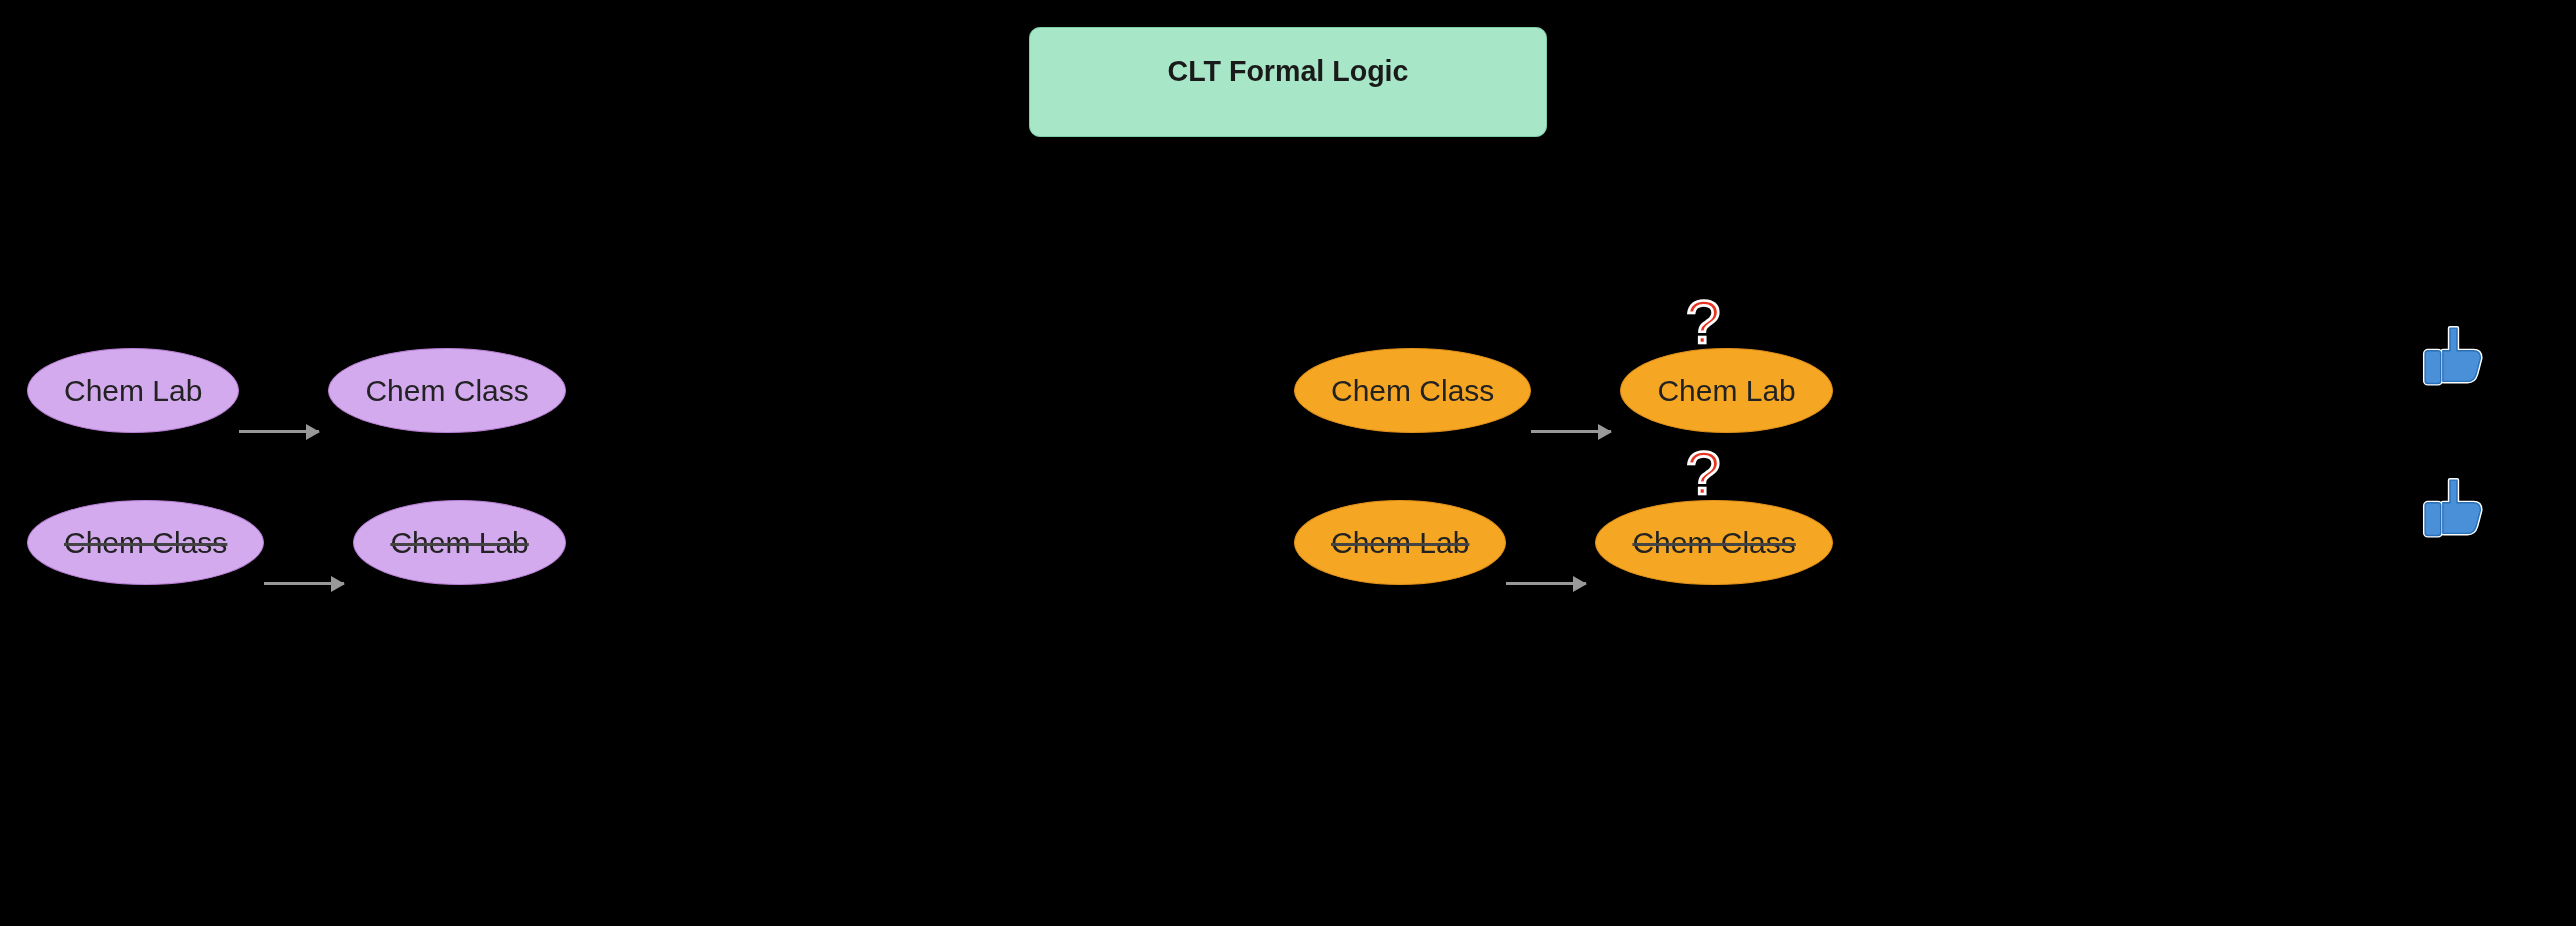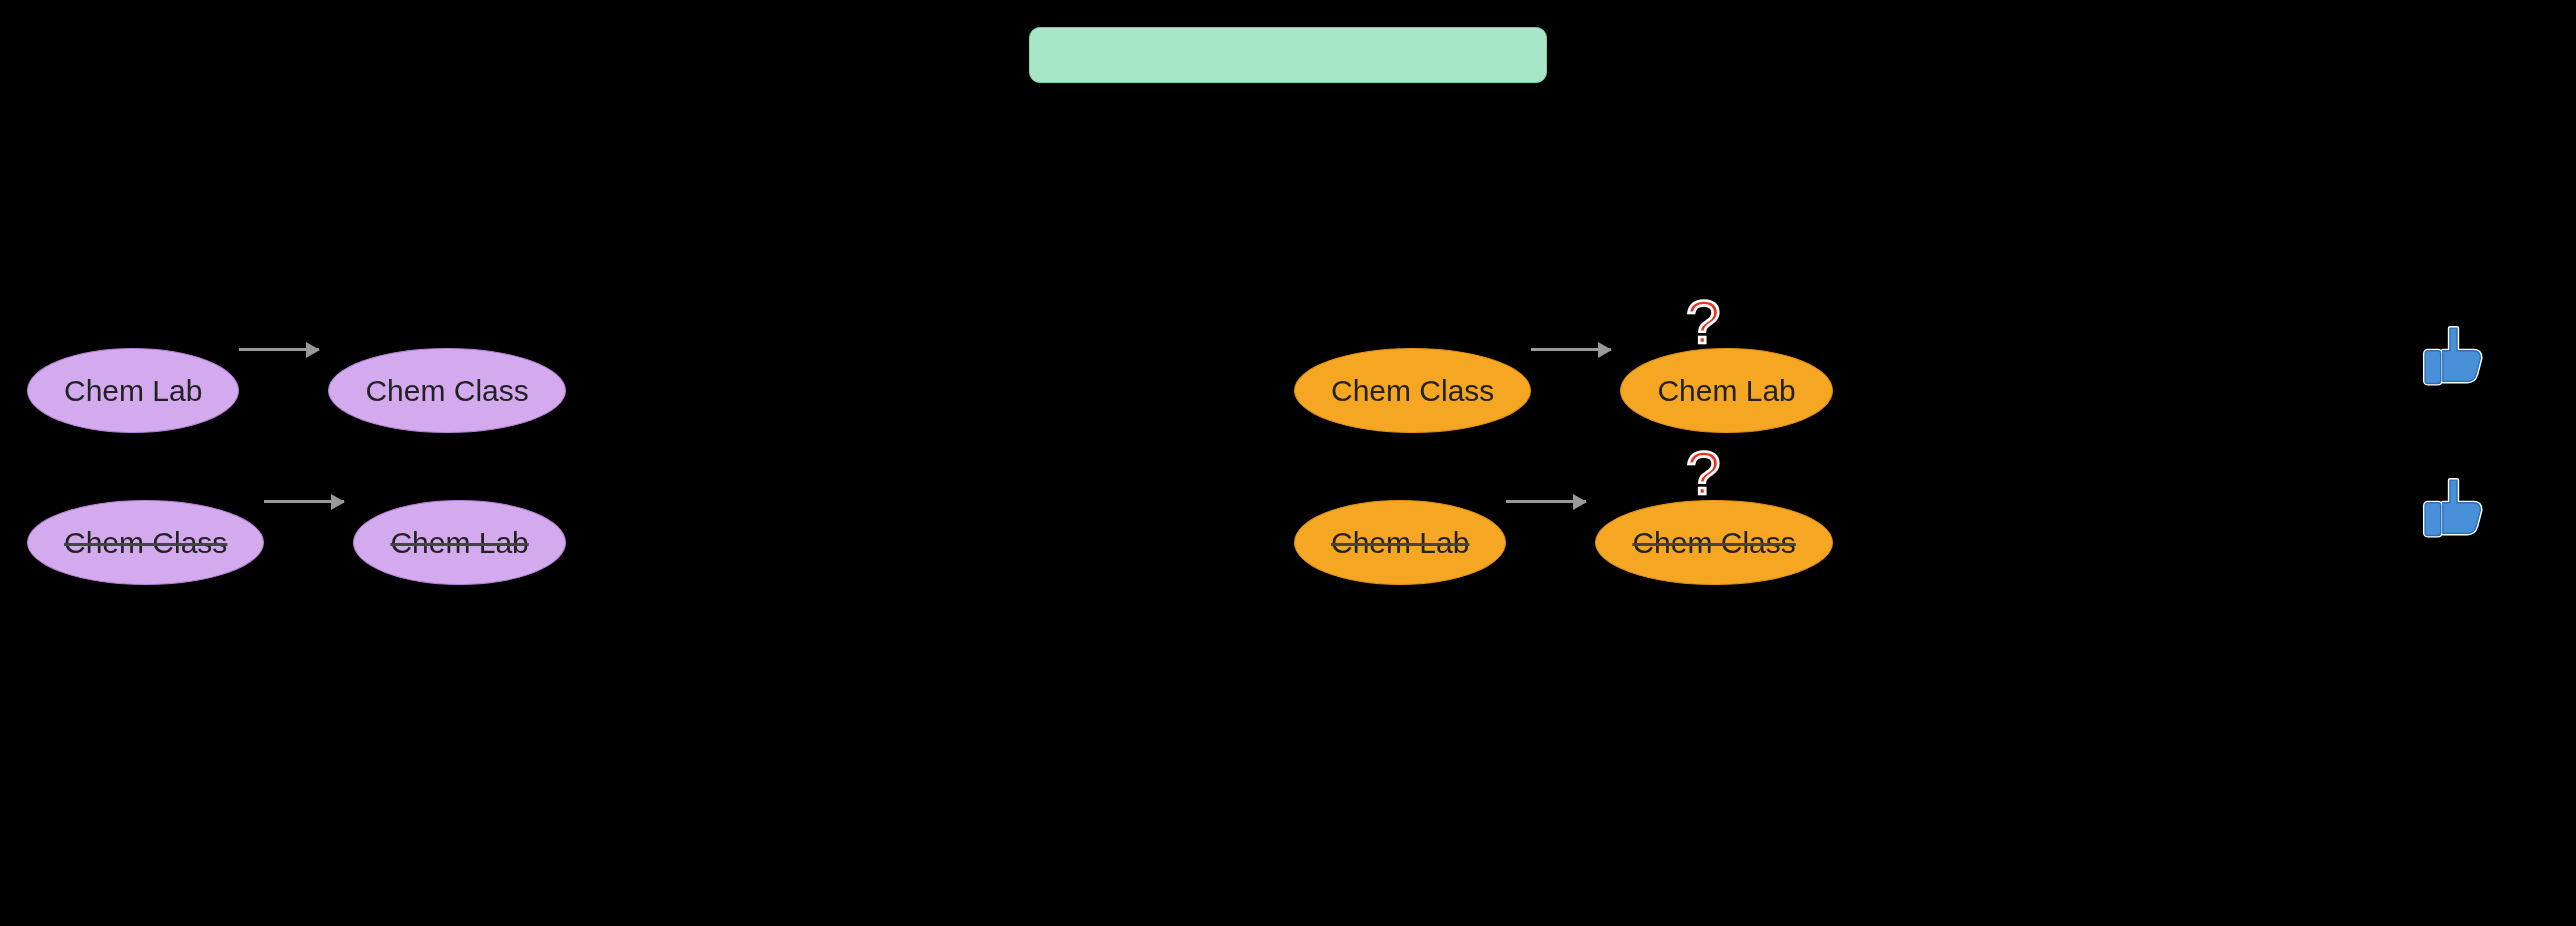--- a/index.html
+++ b/index.html
@@ -37,21 +37,21 @@
     .title-box .subtitle {
       font-size: 27px;
       color: #333;
       line-height: 1.4;
     }
 
     
     .diagram-row {
       position: absolute;
       display: flex;
-      align-items: flex-start;
+      align-items: flex-end;
       gap: 0;
     }
 
     
     .ellipse {
       display: flex;
       align-items: center;
       justify-content: center;
       border-radius: 50%;
       font-size: 30px;
@@ -178,20 +178,21 @@
     .thumbs-down-svg {
       width: 71px;
       height: 71px;
     }
 
   </style>
 </head>
 <body>
 
 <div class="title-box">
+  <div class="title">CLT Formal Logic</div>
 </div>
 
 <div class="diagram-row row-purple-1">
   <div class="ellipse purple">Chem Lab</div>
   <div class="arrow-connector">
     <div class="arrow-line"></div>
   </div>
   <div class="ellipse purple">Chem Class</div>
 </div>
 

